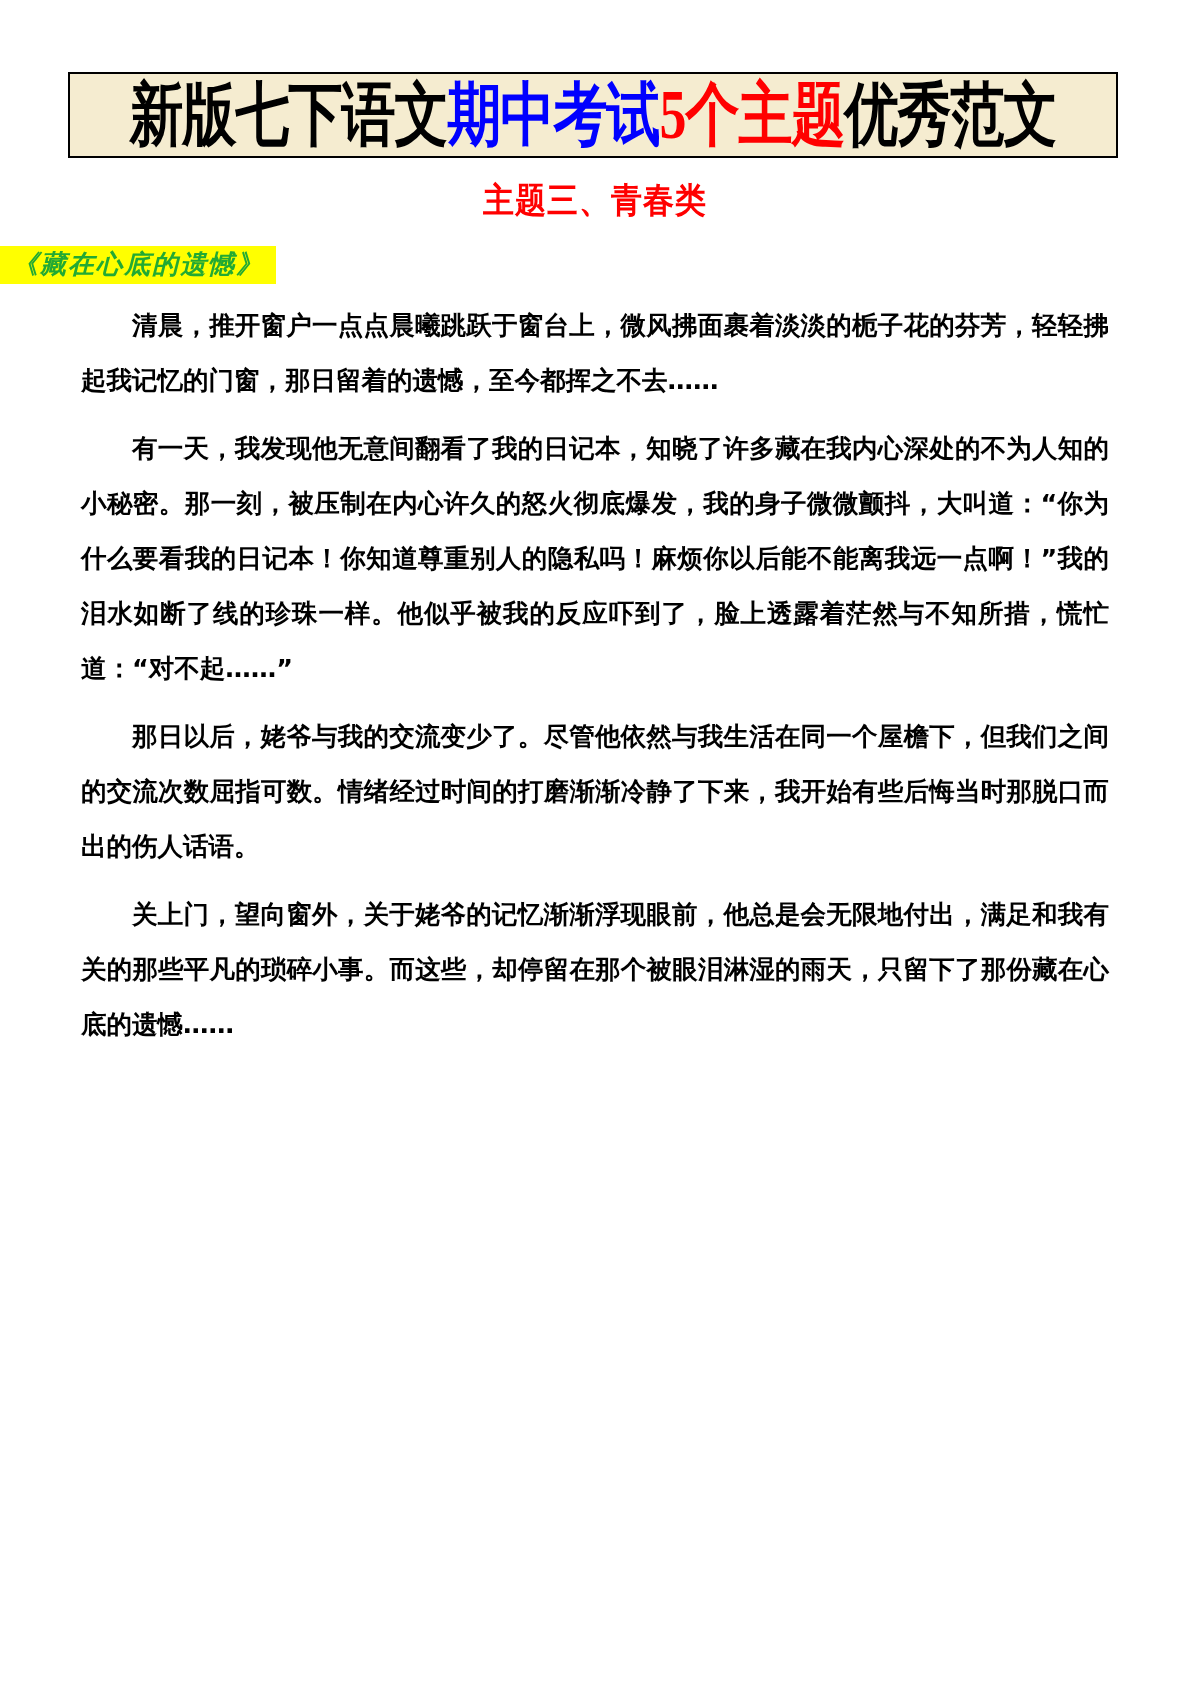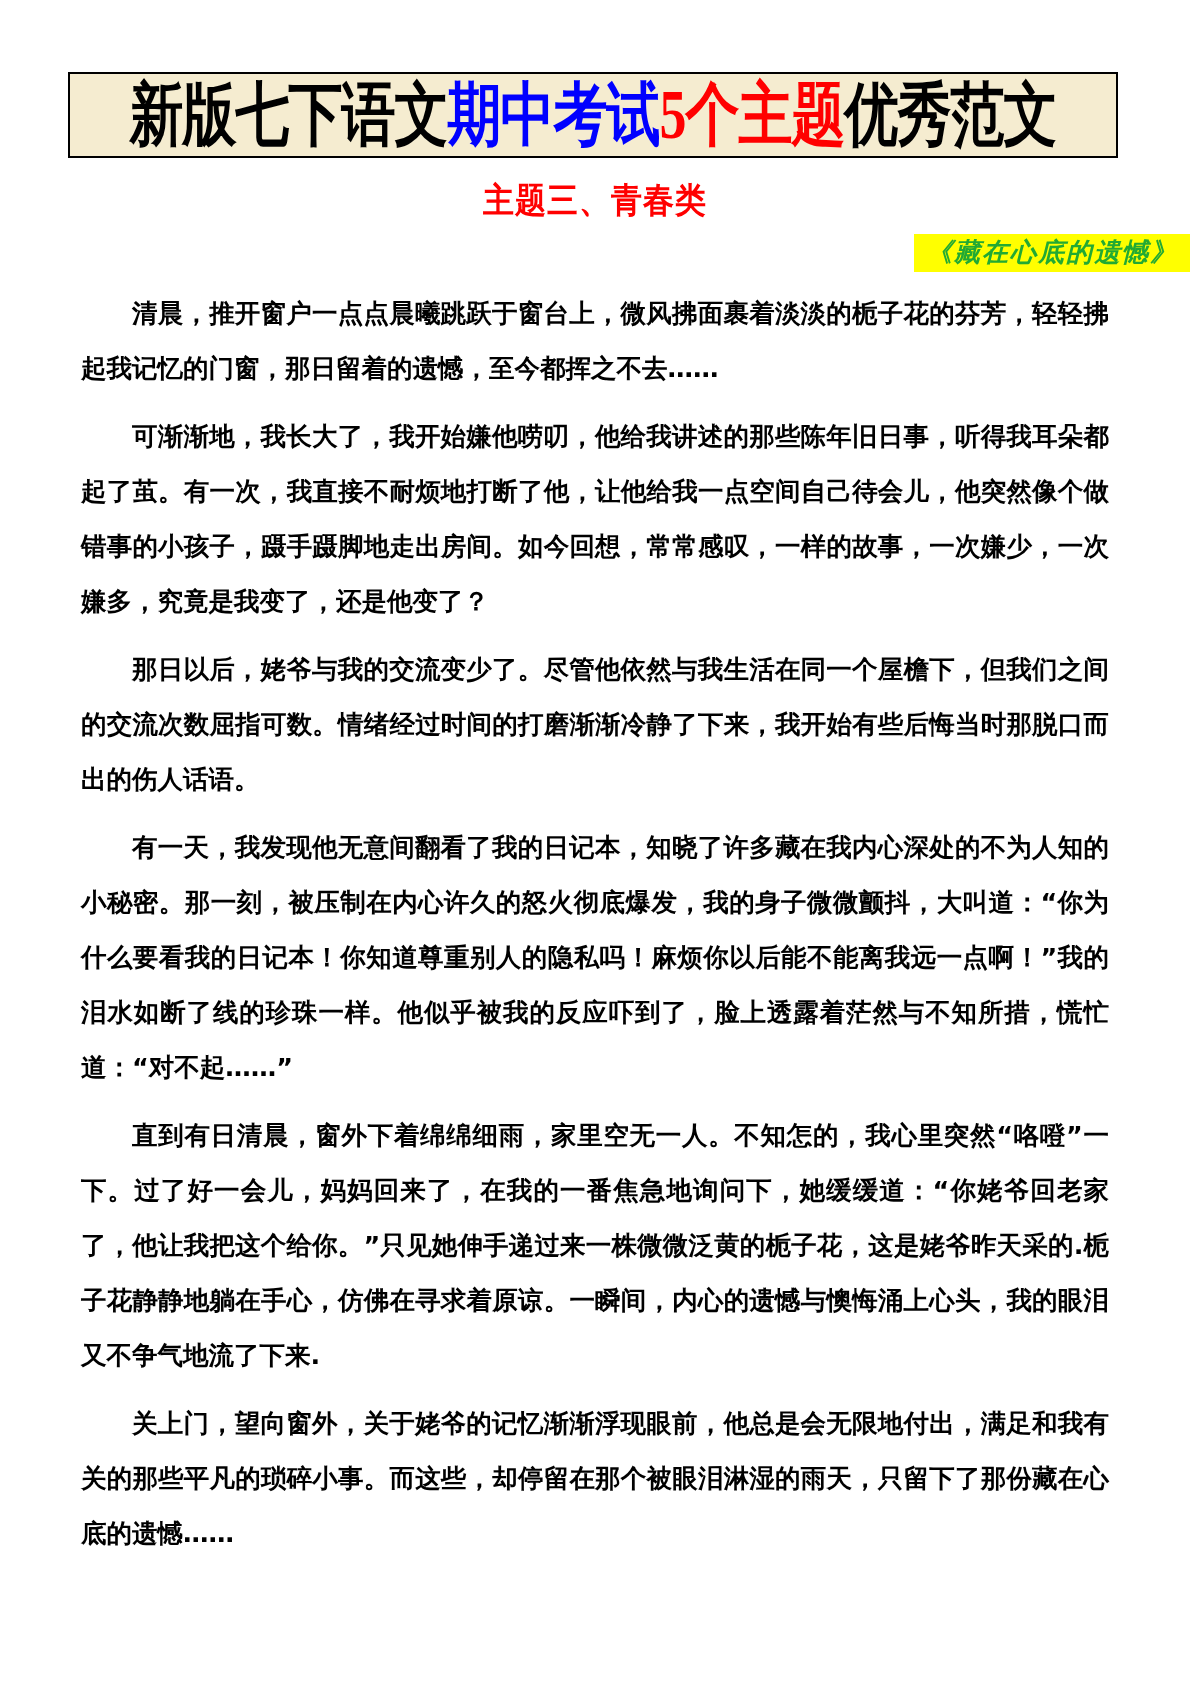--- a/index.html
+++ b/index.html
@@ -54,22 +54,22 @@
     font-weight: bold;
     font-size: 31px;
     letter-spacing: 1px;
     margin-top: 22px;
     font-family: "DejaVu Sans", "Liberation Sans", sans-serif;
     transform: scaleY(1.12);
   }
 
   
   .essay-title-wrap {
-    text-align: right;
-    margin-top: 12px;
+    text-align: left;
+    margin-top: 24px;
     line-height: 1;
   }
   .essay-title {
     display: inline-block;
     background: #ffff00;
     color: #22aa33;
     font-weight: bold;
     font-size: 26px;
     font-style: italic;
     padding: 5px 12px 7px 12px;
@@ -107,21 +107,19 @@
   </div>
 
   <div class="sub-heading">主题三、青春类</div>
 
   <div class="essay-title-wrap">
     <span class="essay-title">《藏在心底的遗憾》</span>
   </div>
 
   <div class="body-text">
     <p class="para">清晨，推开窗户一点点晨曦跳跃于窗台上，微风拂面裹着淡淡的栀子花的芬芳，轻轻拂起我记忆的门窗，那日留着的遗憾，至今都挥之不去……</p>
-    <p class="para">可渐渐地，我长大了，我开始嫌他唠叨，他给我讲述的那些陈年旧日事，听得我耳朵都起了茧。有一次，我直接不耐烦地打断了他，让他给我一点空间自己待会儿，他突然像个做错事的小孩子，蹑手蹑脚地走出房间。如今回想，常常感叹，一样的故事，一次嫌少，一次嫌多，究竟是我变了，还是他变了？</p>
+    <p class="para">有一天，我发现他无意间翻看了我的日记本，知晓了许多藏在我内心深处的不为人知的小秘密。那一刻，被压制在内心许久的怒火彻底爆发，我的身子微微颤抖，大叫道：“你为什么要看我的日记本！你知道尊重别人的隐私吗！麻烦你以后能不能离我远一点啊！”我的泪水如断了线的珍珠一样。他似乎被我的反应吓到了，脸上透露着茫然与不知所措，慌忙道：“对不起……”</p>
     <p class="para">那日以后，姥爷与我的交流变少了。尽管他依然与我生活在同一个屋檐下，但我们之间的交流次数屈指可数。情绪经过时间的打磨渐渐冷静了下来，我开始有些后悔当时那脱口而出的伤人话语。</p>
-    <p class="para">有一天，我发现他无意间翻看了我的日记本，知晓了许多藏在我内心深处的不为人知的小秘密。那一刻，被压制在内心许久的怒火彻底爆发，我的身子微微颤抖，大叫道：“你为什么要看我的日记本！你知道尊重别人的隐私吗！麻烦你以后能不能离我远一点啊！”我的泪水如断了线的珍珠一样。他似乎被我的反应吓到了，脸上透露着茫然与不知所措，慌忙道：“对不起……”</p>
-    <p class="para">直到有日清晨，窗外下着绵绵细雨，家里空无一人。不知怎的，我心里突然“咯噔”一下。过了好一会儿，妈妈回来了，在我的一番焦急地询问下，她缓缓道：“你姥爷回老家了，他让我把这个给你。”只见她伸手递过来一株微微泛黄的栀子花，这是姥爷昨天采的.栀子花静静地躺在手心，仿佛在寻求着原谅。一瞬间，内心的遗憾与懊悔涌上心头，我的眼泪又不争气地流了下来.</p>
     <p class="para">关上门，望向窗外，关于姥爷的记忆渐渐浮现眼前，他总是会无限地付出，满足和我有关的那些平凡的琐碎小事。而这些，却停留在那个被眼泪淋湿的雨天，只留下了那份藏在心底的遗憾……</p>
 
   </div>
 
 </div>
 
 </body></html>

